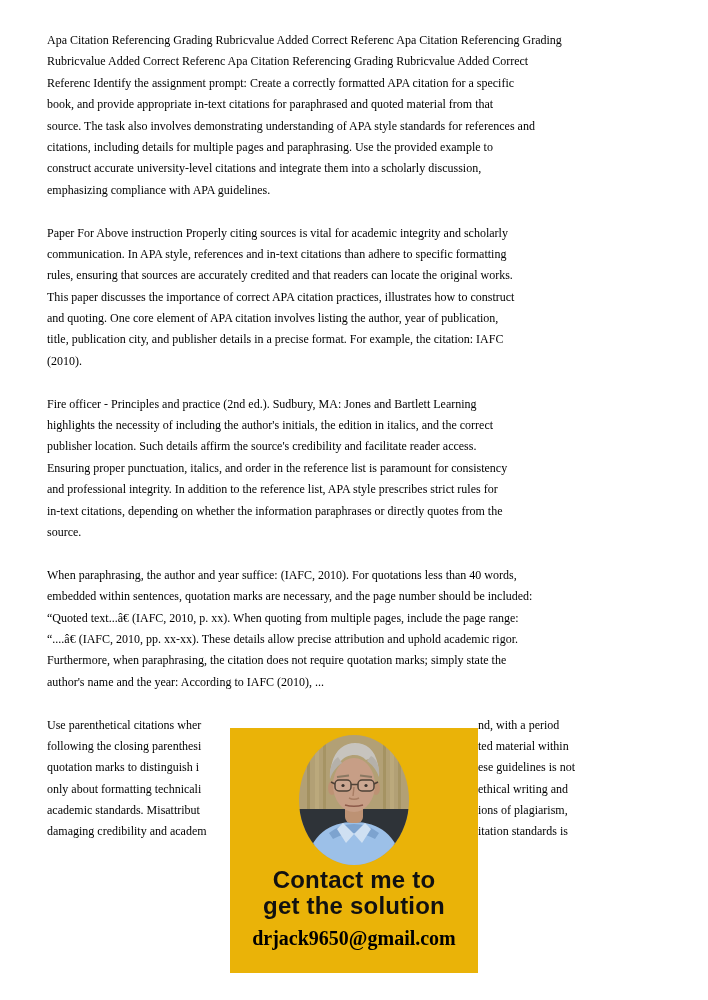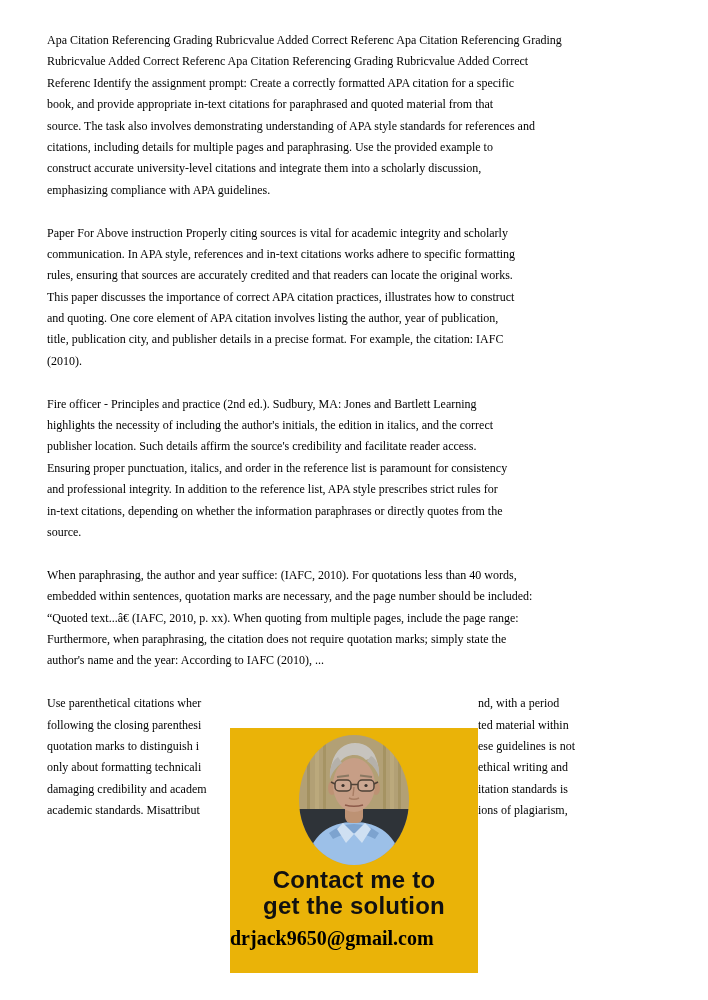--- a/index.html
+++ b/index.html
@@ -41,21 +41,21 @@
     font-family: "Liberation Sans", sans-serif;
     font-weight: 700;
     font-size: 24px;
     line-height: 26px;
     color: #111111;
     letter-spacing: 0.2px;
   }
   .email-line {
     position: absolute;
     top: 197px; left: 0; width: 100%;
-    text-align: left;
+    text-align: center;
     font-family: "Liberation Serif", serif;
     font-weight: 700;
     font-size: 20px;
     line-height: 26px;
     color: #000000;
   }
 </style>
 </head>
 <body>
 
@@ -65,50 +65,51 @@
       <div class="line">Rubricvalue Added Correct Referenc Apa Citation Referencing Grading Rubricvalue Added Correct</div>
       <div class="line">Referenc Identify the assignment prompt: Create a correctly formatted APA citation for a specific</div>
       <div class="line">book, and provide appropriate in-text citations for paraphrased and quoted material from that</div>
       <div class="line">source. The task also involves demonstrating understanding of APA style standards for references and</div>
       <div class="line">citations, including details for multiple pages and paraphrasing. Use the provided example to</div>
       <div class="line">construct accurate university-level citations and integrate them into a scholarly discussion,</div>
       <div class="line">emphasizing compliance with APA guidelines.</div>
     </div>
     <div class="para">
       <div class="line">Paper For Above instruction Properly citing sources is vital for academic integrity and scholarly</div>
-      <div class="line">communication. In APA style, references and in-text citations works adhere to specific formatting</div>
+      <div class="line">communication. In APA style, references and in-text citations than adhere to specific formatting</div>
       <div class="line">rules, ensuring that sources are accurately credited and that readers can locate the original works.</div>
       <div class="line">This paper discusses the importance of correct APA citation practices, illustrates how to construct</div>
       <div class="line">and quoting. One core element of APA citation involves listing the author, year of publication,</div>
       <div class="line">title, publication city, and publisher details in a precise format. For example, the citation: IAFC</div>
       <div class="line">(2010).</div>
     </div>
     <div class="para">
       <div class="line">Fire officer - Principles and practice (2nd ed.). Sudbury, MA: Jones and Bartlett Learning</div>
       <div class="line">highlights the necessity of including the author's initials, the edition in italics, and the correct</div>
       <div class="line">publisher location. Such details affirm the source's credibility and facilitate reader access.</div>
       <div class="line">Ensuring proper punctuation, italics, and order in the reference list is paramount for consistency</div>
       <div class="line">and professional integrity. In addition to the reference list, APA style prescribes strict rules for</div>
       <div class="line">in-text citations, depending on whether the information paraphrases or directly quotes from the</div>
       <div class="line">source.</div>
     </div>
     <div class="para">
       <div class="line">When paraphrasing, the author and year suffice: (IAFC, 2010). For quotations less than 40 words,</div>
       <div class="line">embedded within sentences, quotation marks are necessary, and the page number should be included:</div>
       <div class="line">“Quoted text...â€ (IAFC, 2010, p. xx). When quoting from multiple pages, include the page range:</div>
+      <div class="line">“....â€ (IAFC, 2010, pp. xx-xx). These details allow precise attribution and uphold academic rigor.</div>
       <div class="line">Furthermore, when paraphrasing, the citation does not require quotation marks; simply state the</div>
       <div class="line">author's name and the year: According to IAFC (2010), ...</div>
     </div>
     <div class="para">
       <div class="line split"><span>Use parenthetical citations wher</span><span class="frag-right">nd, with a period</span></div>
       <div class="line split"><span>following the closing parenthesi</span><span class="frag-right">ted material within</span></div>
       <div class="line split"><span>quotation marks to distinguish i</span><span class="frag-right">ese guidelines is not</span></div>
       <div class="line split"><span>only about formatting technicali</span><span class="frag-right">ethical writing and</span></div>
+      <div class="line split"><span>academic standards. Misattribut</span><span class="frag-right">ions of plagiarism,</span></div>
       <div class="line split"><span>damaging credibility and academ</span><span class="frag-right">itation standards is</span></div>
-      <div class="line split"><span>academic standards. Misattribut</span><span class="frag-right">ions of plagiarism,</span></div>
     </div>
   </div>
 
 <div class="overlay">
   <div class="portrait">
     <svg width="110" height="130" viewBox="0 0 110 130" xmlns="http://www.w3.org/2000/svg">
       <defs>
         <clipPath id="ovalClip">
             <ellipse cx="55" cy="65" rx="55" ry="65"></ellipse>
           </clipPath>

